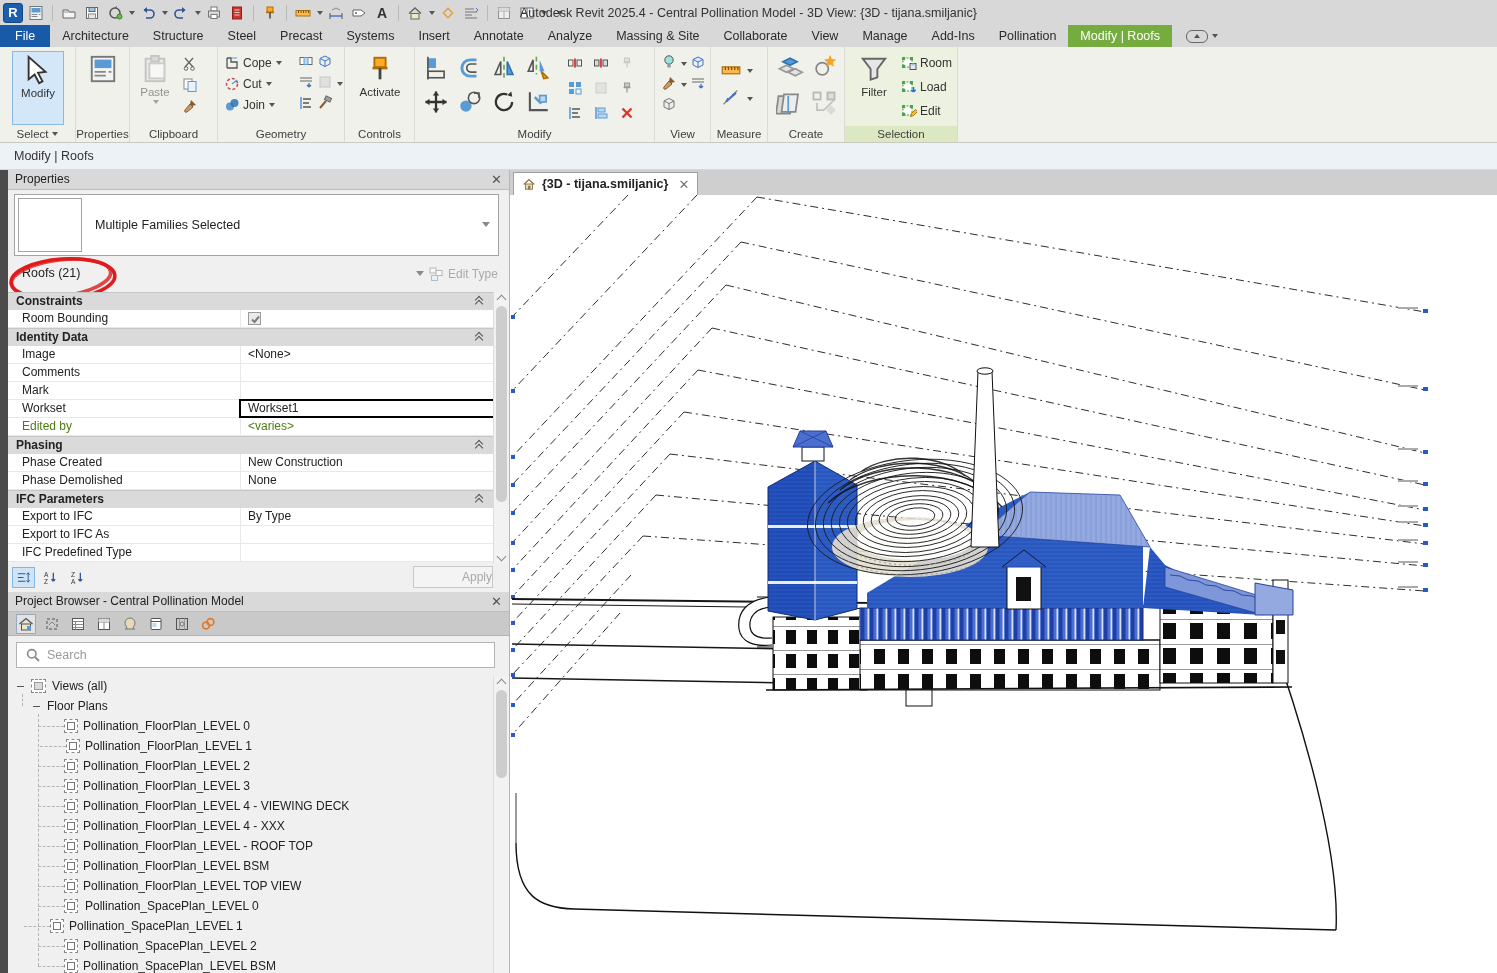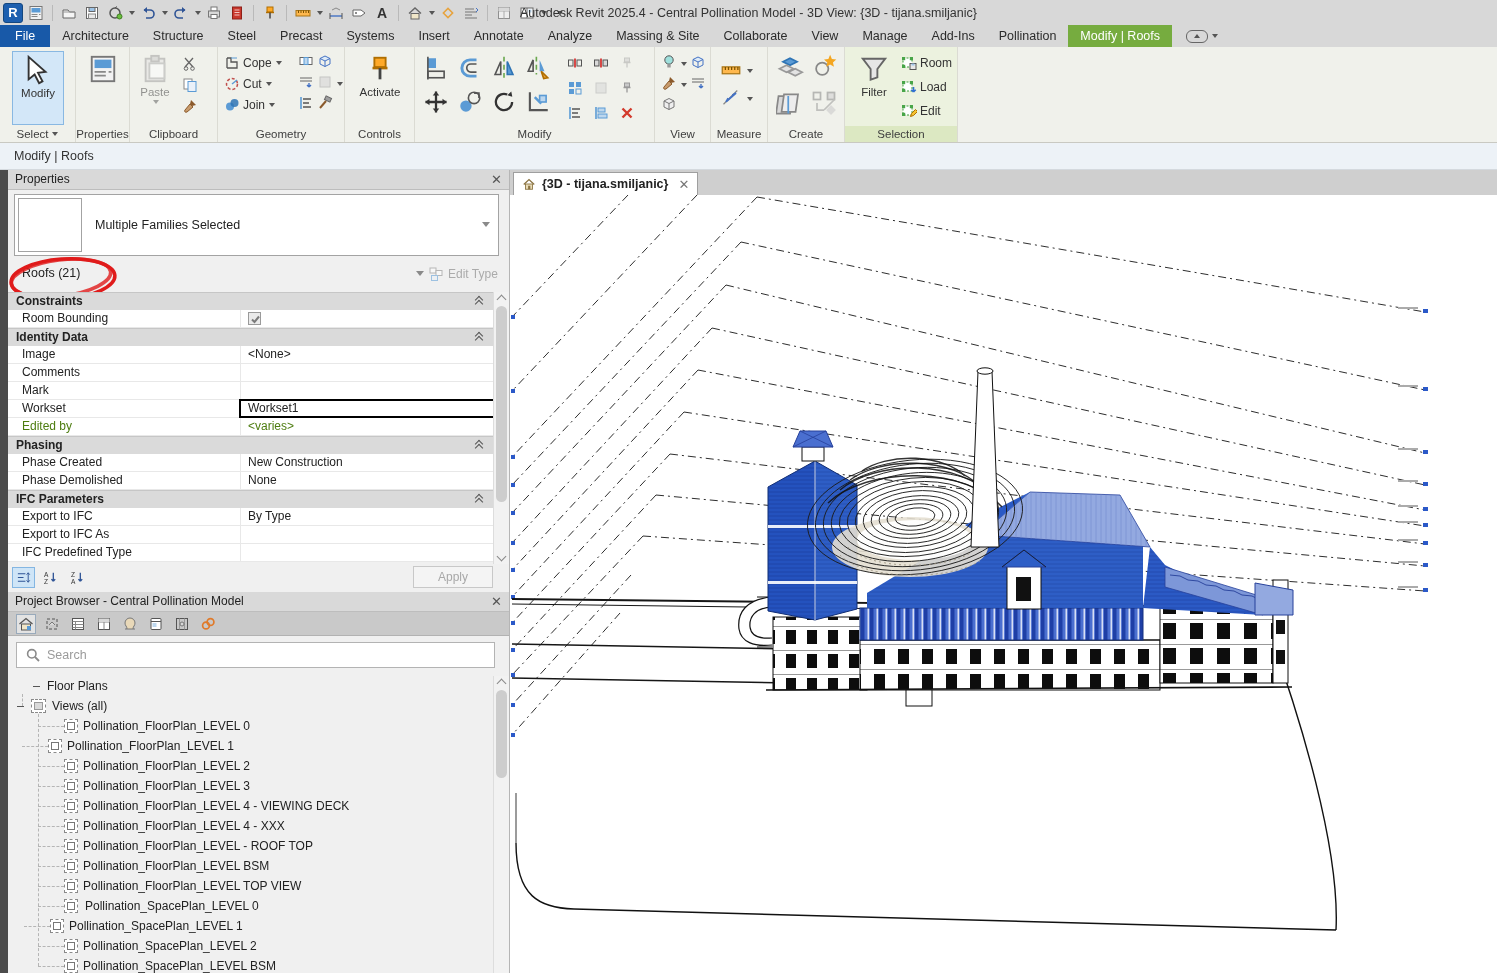--- a/index.html
+++ b/index.html
@@ -60,21 +60,21 @@
   .mut{color:#4d7c0f}
   .editing{outline:2px solid #000;outline-offset:-1px}
   .cbx{width:13px;height:13px;background:#EAEAEA;border:1px solid #9a9a9a;margin-top:2px;position:relative}
   .cbx svg{position:absolute;left:1px;top:1px}
   .vscroll{position:absolute;right:0;top:122px;width:16px;height:272px;background:#F2F2F2;border-left:1px solid #DDD}
   .vthumb{position:absolute;left:2px;right:2px;background:#CDCDCD;border-radius:6px}
   .scrollchev{position:absolute;left:4px;width:7px;height:7px;border-left:1.5px solid #888;border-top:1.5px solid #888}
   .pbottom{position:absolute;left:0;bottom:2px;width:100%;height:26px;display:flex;align-items:center}
   .sbtn{width:23px;height:21px;border:1px solid transparent;display:flex;align-items:center;justify-content:center;margin-left:4px}
   .sbtn.on{background:#CFE5F7;border-color:#84B6E2}
-  .applybtn{position:absolute;right:16px;top:2px;width:80px;height:22px;background:#F4F4F4;border:1px solid #C8C8C8;color:#A8A8A8;text-align:center;line-height:20px;font-size:12px}
+  .applybtn{position:absolute;right:16px;top:2px;width:80px;height:22px;background:#F4F4F4;border:1px solid #C8C8C8;color:#A8A8A8;text-align:right;line-height:20px;font-size:12px}
   
   .pbtools{height:24px;background:#C9C9C9;border-bottom:1px solid #B2B2B2;display:flex;align-items:center;gap:6px;padding-left:8px}
   .pbtools .qic.on{background:#E3E3E3;border:1px solid #9ab}
   .searchwrap{position:absolute;left:8px;top:50px;right:14px;height:26px;background:#fff;border:1px solid #B3B3B3;display:flex;align-items:center;gap:6px;padding-left:8px}
   .searchwrap input{border:none;outline:none;flex:1;font-family:"Liberation Sans",sans-serif;font-size:12.5px;color:#333;background:transparent}
   .searchwrap input::placeholder{color:#9b9b9b}
   .tree{position:absolute;left:0;top:84px;right:16px;bottom:0;overflow:hidden}
   .trow{height:20px;display:flex;align-items:center;font-size:12px;white-space:nowrap;position:relative}
   .minusg{width:9px;height:9px;position:relative;flex:none}
   .minusg:before{content:"";position:absolute;left:1px;top:4px;width:7px;height:1.5px;background:#555}
@@ -996,39 +996,39 @@
   </div>
   <div class="searchwrap">
     <svg class="i16">
         <use href="#s-mag"></use>
       </svg>
     <input placeholder="Search" style="">
   </div>
   <div class="tree">
     <div class="vguide" style="left:14px;top:18px;height:12px"></div>
     <div class="vguide" style="left:30px;top:38px;height:252px"></div>
-    <div class="trow" style="padding-left:24px;gap:6px">
-      <span class="minusg"></span>
-      <span>Floor Plans</span>
-    </div>
     <div class="trow" style="padding-left:8px;gap:6px">
       <span class="minusg"></span>
       <span class="vaicon">
           <i></i>
         </span>
       <span>Views (all)</span>
     </div>
+    <div class="trow" style="padding-left:24px;gap:6px">
+      <span class="minusg"></span>
+      <span>Floor Plans</span>
+    </div>
     <div class="trow" style="padding-left:30px">
         <span class="leader"></span>
         <span class="fpicon">
           <i></i>
         </span>
         <span style="margin-left:5px">Pollination_FloorPlan_LEVEL 0</span>
       </div>
-    <div class="trow" style="padding-left:14px">
+    <div class="trow" style="padding-left:32px">
         <span class="leader"></span>
         <span class="fpicon">
           <i></i>
         </span>
         <span style="margin-left:5px">Pollination_FloorPlan_LEVEL 1</span>
       </div>
     <div class="trow" style="padding-left:30px">
         <span class="leader"></span>
         <span class="fpicon">
           <i></i>

